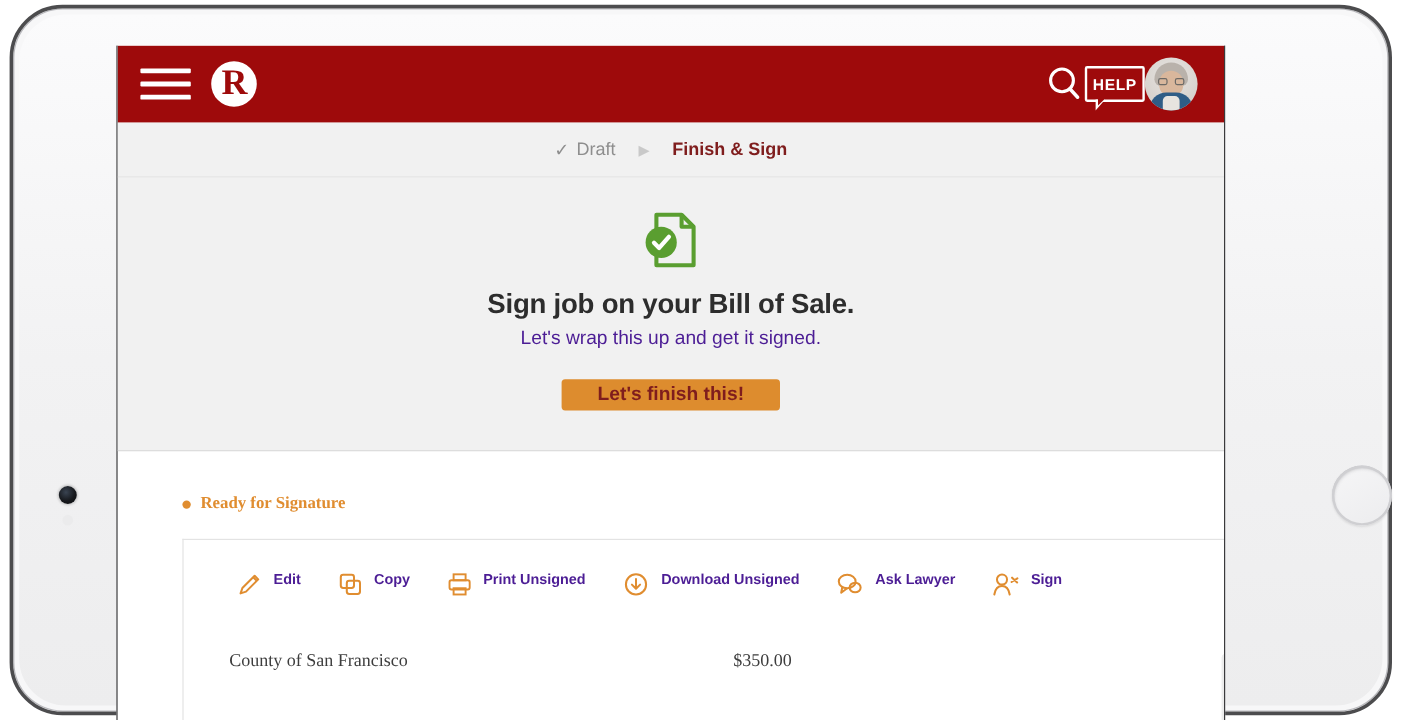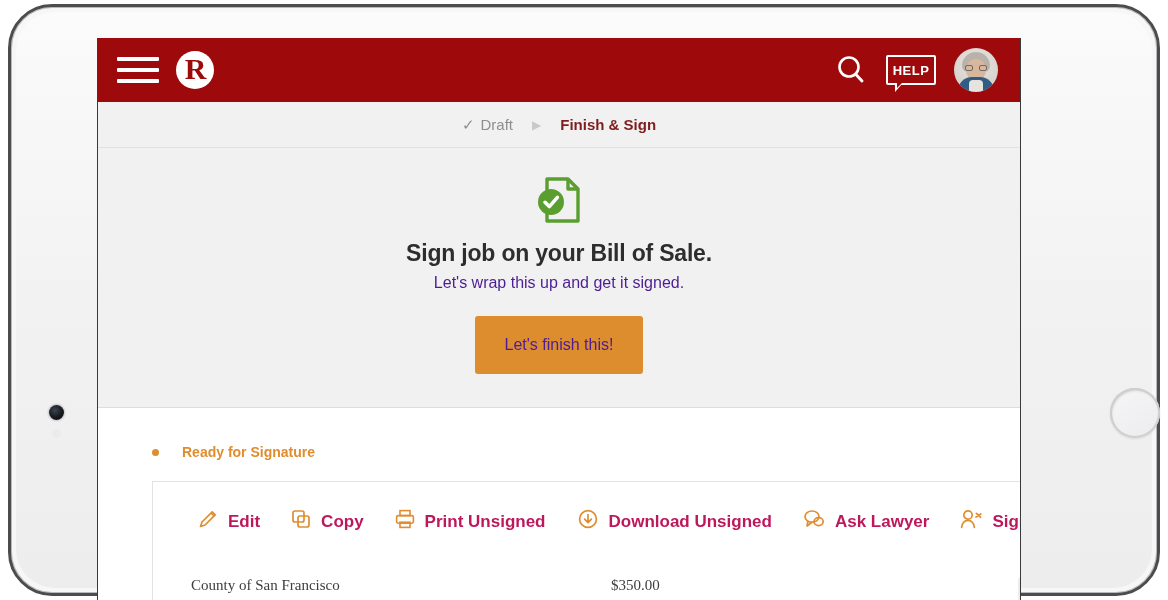--- a/index.html
+++ b/index.html
@@ -72,21 +72,21 @@
   #hamburger-button i { display: block; height: 4px; background: #fff; border-radius: 1px; }
   #brand-logo {
     margin-left: 17px; width: 38px; height: 38px; border-radius: 50%;
     background: #ffffff; color: #9e0a0b;
     font-family: "Liberation Serif", serif;
     font-weight: bold; font-size: 30px; line-height: 36px;
     text-align: center; cursor: pointer; letter-spacing: -1px;
   }
   #header-right {
     margin-left: auto; margin-right: 22px;
-    display: flex; align-items: center; gap: 18px;
+    display: flex; align-items: center; 
   }
   .hdr-icon { cursor: pointer; display: flex; align-items: center; }
   #help-button {
     position: relative; width: 50px; height: 30px;
     border: 2px solid #fff; border-radius: 2px;
     color: #fff; font-size: 13px; font-weight: bold; letter-spacing: .5px;
     display: flex; align-items: center; justify-content: center; cursor: pointer;
   }
   #help-button::after {
     content: ""; position: absolute; left: 7px; bottom: -9px;
@@ -136,49 +136,49 @@
     text-align: center;
   }
   #doc-check-icon { margin: 0 auto 14px; display: block; }
   #hero-title {
     font-size: 23px; color: #2d2d2d; font-weight: bold;
     letter-spacing: -.2px; margin-bottom: 7px;
   }
   #hero-subtitle { font-size: 16px; color: #4c1d95; margin-bottom: 24px; }
   #finish-button {
     display: inline-block; background: #dd8c2e;
-    color: #4c1d95; font-size: 16px; font-weight: normal;
-    padding: 20px 30px; border: none; border-radius: 3px; cursor: pointer;
+    color: #7f1d1d; font-size: 16px; font-weight: bold;
+    padding: 4px 30px; border: none; border-radius: 3px; cursor: pointer;
     font-family: "Liberation Sans", sans-serif;
   }
 
   
   #doc-section { padding: 28px 0 0 54px; }
   #doc-title-row { display: flex; align-items: center; gap: 9px; }
   #doc-title { font-size: 19px; color: #5a5a5a; }
   #doc-edit-title-icon { cursor: pointer; display: flex; }
-  #doc-status { margin-top: 8px; display: flex; align-items: center; gap: 23px; }
+  #doc-status { margin-top: 8px; display: flex; align-items: center; gap: 8px; font-family: Liberation Serif, serif; }
   #doc-status-dot { width: 7px; height: 7px; border-radius: 50%; background: #e08d30; }
   #doc-status-label { color: #e08d30; font-size: 14px; font-weight: bold; }
 
   
   #doc-card {
     position: relative;
     margin-top: 21px; margin-right: 0;
     width: 886px; min-height: 200px;
     border: 1px solid #e3e3e3; border-bottom: none;
     background: #fff;
   }
   #doc-toolbar {
     display: flex; align-items: center;
     gap: 30px; padding: 26px 0 22px 44px;
   }
   .toolbar-action {
-    display: flex; align-items: center; gap: 9px;
-    color: #be185d; font-size: 17px; font-weight: bold; cursor: pointer;
+    display: flex; align-items: flex-start; gap: 9px;
+    color: #4c1d95; font-size: 12px; font-weight: bold; cursor: pointer;
   }
   .toolbar-action svg { flex: none; }
   #doc-preview {
     display: flex; padding: 18px 0 0 38px;
     font-family: "Liberation Serif", serif;
     font-size: 15px; color: #3d3d3d; line-height: 1.42;
   }
   #preview-left { width: 420px; }
   #preview-right { width: 300px; }
   #doc-scrollbar {

